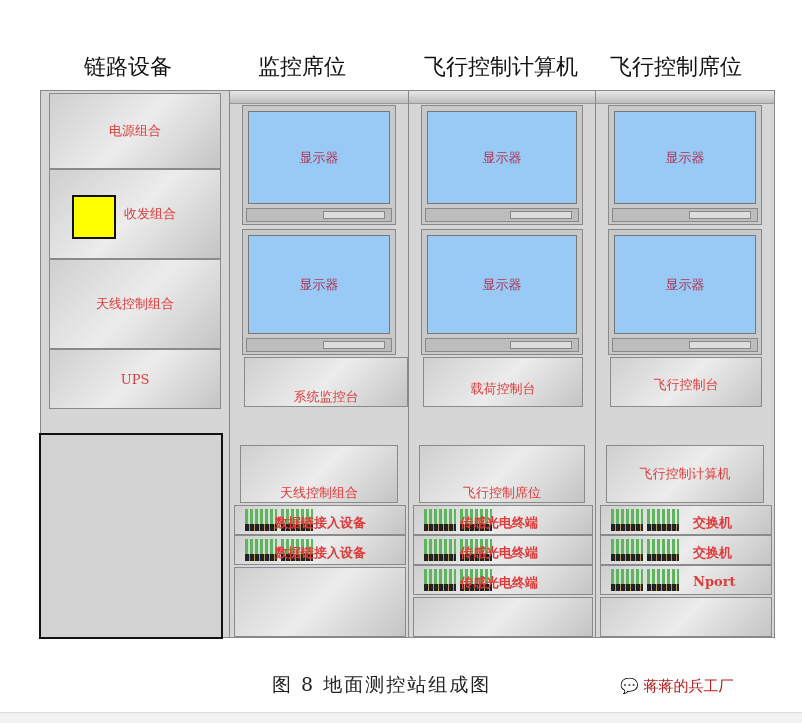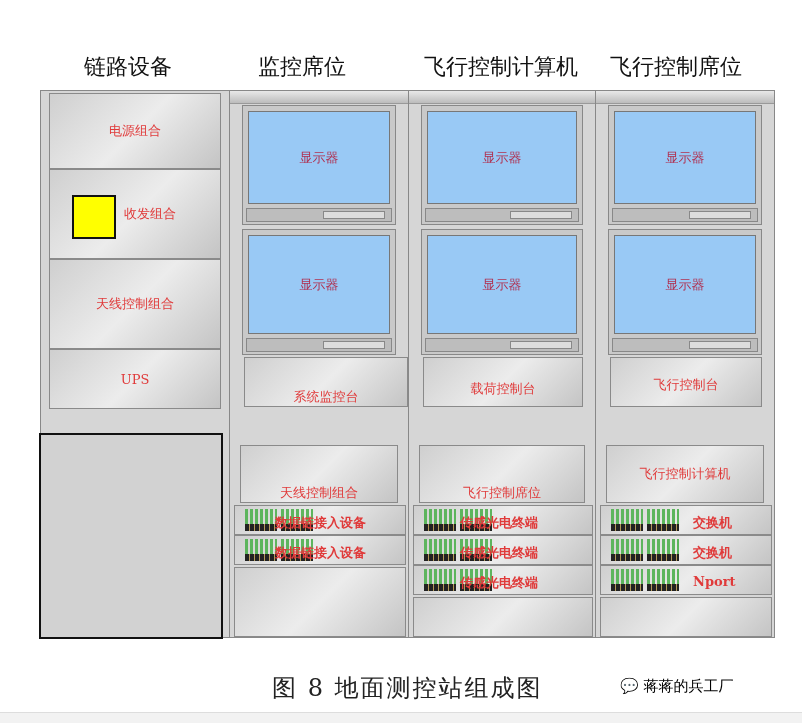--- a/index.html
+++ b/index.html
@@ -8,22 +8,22 @@
 .topbar{position:absolute;left:0;right:0;top:0;height:12px;background:linear-gradient(#e8e8e8,#bcbcbc);border-bottom:1px solid #999;}
 .panel{position:absolute;background:linear-gradient(135deg,#cfcfcf,#ececec 50%,#c4c4c4);border:1px solid #8a8a8a;box-sizing:border-box;display:flex;align-items:center;justify-content:center;color:#e03a3a;font-size:13px;}
 .mon{position:absolute;left:12px;right:12px;background:#c9c9c9;border:1px solid #888;box-sizing:border-box;}
 .scr{position:absolute;left:5px;right:5px;top:5px;bottom:20px;background:#99c9f5;border:1px solid #777;display:flex;align-items:center;justify-content:center;color:#b03050;font-size:13px;}
 .base{position:absolute;left:3px;right:3px;bottom:2px;height:12px;background:#bdbdbd;border:1px solid #888;}
 .base i{position:absolute;right:6px;top:2px;width:60px;height:6px;border:1px solid #888;background:#ddd;}
 .ports{position:absolute;left:10px;top:3px;display:flex;gap:4px;}
 .pg{width:32px;height:22px;background:repeating-linear-gradient(90deg,#5db55d 0 3px,transparent 3px 5px);position:relative;}
 .pg::after{content:"";position:absolute;left:0;right:0;bottom:0;height:7px;background:repeating-linear-gradient(90deg,#222 0 4px,#b59a5a 4px 5px);}
 .lbl{position:absolute;color:#e03a3a;font-size:13px;font-weight:bold;}
-.cap{position:absolute;top:672px;left:272px;font-size:24px;color:#222;letter-spacing:2px;}
-.wm{position:absolute;top:677px;left:620px;font-size:15px;color:#000000;font-family:"DejaVu Sans",sans-serif;}
+.cap{position:absolute;top:672px;left:272px;font-size:19px;color:#222;letter-spacing:2px;}
+.wm{position:absolute;top:677px;left:620px;font-size:15px;color:#b91c1c;font-family:"DejaVu Sans",sans-serif;}
 .foot{position:absolute;top:712px;left:0;right:0;height:11px;background:#f2f2f2;border-top:1px solid #ddd;}
 </style>
 </head>
 <body>
 
 <div class="h" style="left:84px">链路设备</div>
 <div class="h" style="left:258px">监控席位</div>
 <div class="h" style="left:424px">飞行控制计算机</div>
 <div class="h" style="left:610px">飞行控制席位</div>
 

